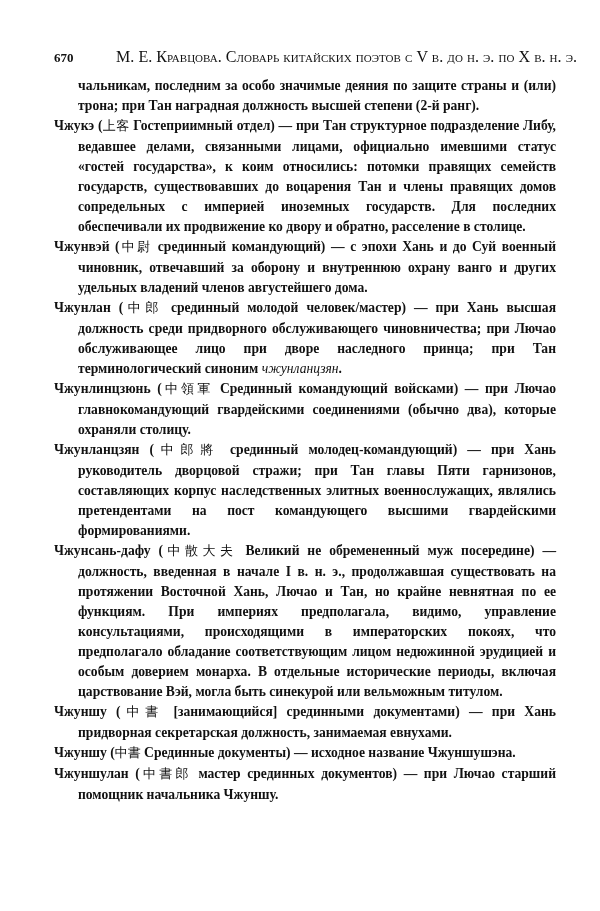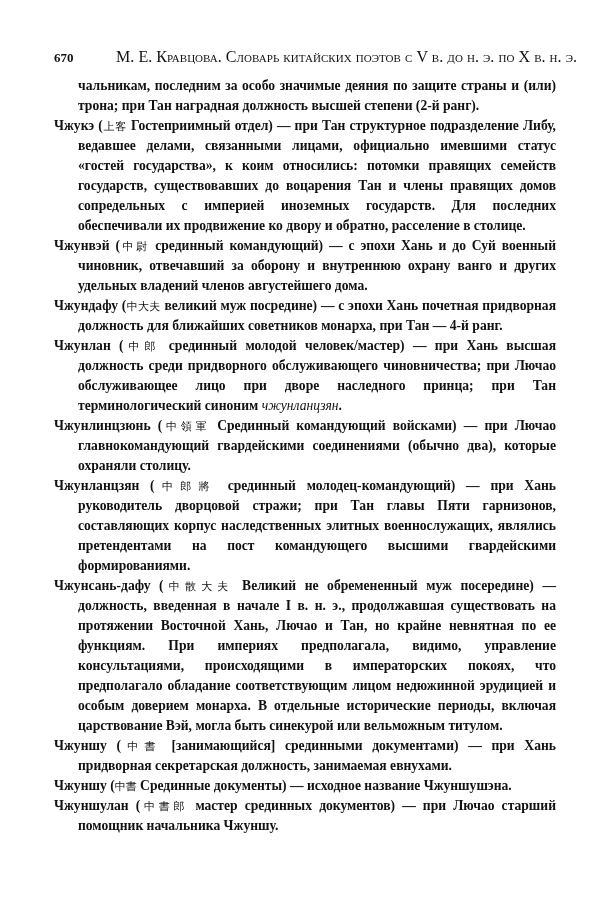--- a/index.html
+++ b/index.html
@@ -50,23 +50,23 @@
       padding-left: 24px;
       margin: 0;
     }
     .entry {
       margin: 0;
       padding-left: 24px;
       text-indent: -24px;
     }
     .headword { font-weight: bold; }
     .cjk {
-      font-family: Liberation Serif, serif;
+      font-family: Liberation Mono, monospace;
       font-weight: normal;
-      font-size: 11px;
+      font-size: 13px;
     }
     .italic { font-style: italic; font-weight: normal; }
   </style>
 </head>
 <body>
 
 <div class="page">
   <div class="running-head">
     <span class="page-number">670</span>
     <span class="header-title">М. Е. Кравцова. Словарь китайских поэтов с V в. до н. э. по X в. н. э.</span>
@@ -76,23 +76,20 @@
     <p class="continuation">чальникам, последним за особо значимые деяния по защите страны и (или) трона; при Тан наградная должность высшей степени (2-й ранг).</p>
 
     <p class="entry">
       <span class="headword">Чжукэ</span> (<span class="cjk">上客</span> <span>Гостеприимный отдел</span>) <span>— при Тан структурное подразделение Либу, ведавшее делами, связанными лицами, официально имевшими статус «гостей государства», к коим относились: потомки правящих семейств государств, существовавших до воцарения Тан и члены правящих домов сопредельных с империей иноземных государств. Для последних обеспечивали их продвижение ко двору и обратно, расселение в столице.</span>
     </p>
 
     <p class="entry">
       <span class="headword">Чжунвэй</span> (<span class="cjk">中尉</span> <span>срединный командующий</span>) <span>— с эпохи Хань и до Суй военный чиновник, отвечавший за оборону и внутреннюю охрану ванго и других удельных владений членов августейшего дома.</span>
     </p>
 
-    <p class="entry">
-      <span class="headword">Чжундафу</span> (<span class="cjk">中大夫</span> <span>великий муж посредине</span>) <span>— с эпохи Хань почетная придворная должность для ближайших советников монарха, при Тан — 4-й ранг.</span>
-    </p>
 
     <p class="entry">
       <span class="headword">Чжунлан</span> (<span class="cjk">中郎</span> <span>срединный молодой человек/мастер</span>) <span>— при Хань высшая должность среди придворного обслуживающего чиновничества; при Лючао обслуживающее лицо при дворе наследного принца; при Тан терминологический синоним</span> <span class="italic">чжунланцзян</span><span>.</span>
     </p>
 
     <p class="entry">
       <span class="headword">Чжунлинцзюнь</span> (<span class="cjk">中領軍</span> <span>Срединный командующий войсками</span>) <span>— при Лючао главнокомандующий гвардейскими соединениями (обычно два), которые охраняли столицу.</span>
     </p>
 
     <p class="entry">

